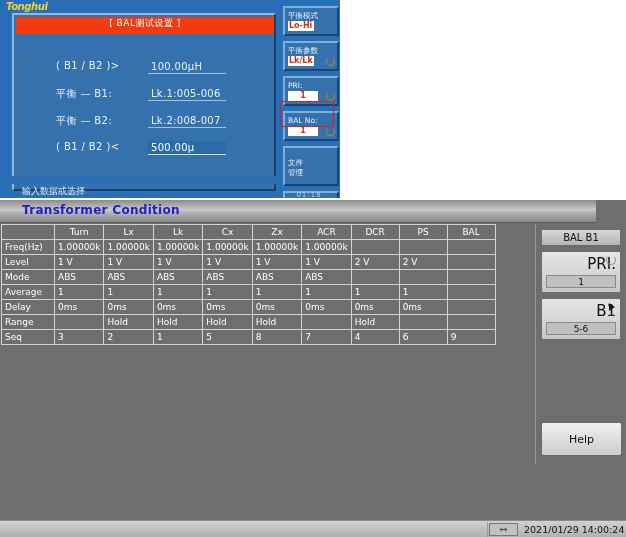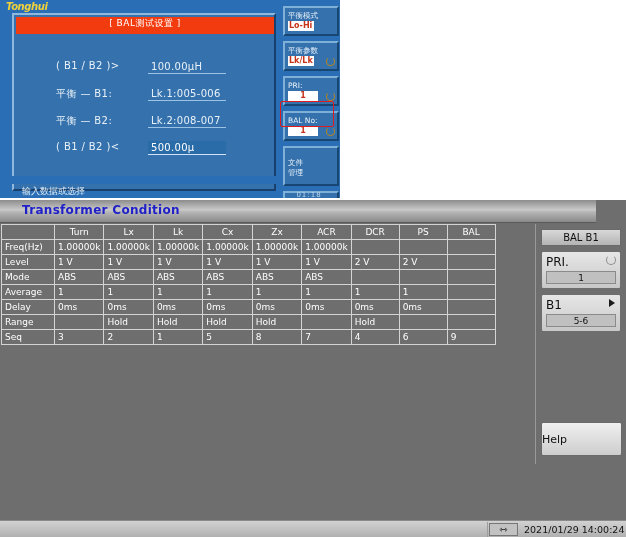--- a/index.html
+++ b/index.html
@@ -198,22 +198,22 @@
   }
   .side-group {
     position: relative;
     margin: 5px 5px 0 5px;
     background: linear-gradient(to bottom, #e6e6e6 0%, #c8c8c8 100%);
     border: 1px solid #6e6e6e;
     border-radius: 2px;
     padding: 3px 4px 4px 4px;
   }
   .side-group .sg-title {
-    font-size: 12px; color: #101010;
-    text-align: left; padding-bottom: 2px;
+    font-size: 15px; color: #101010;
+    text-align: right; padding-bottom: 2px;
     font-weight: normal;
   }
   .side-group .sg-val {
     background: #c0c0c0;
     border: 1px solid #8a8a8a;
     font-size: 9px; color: #101010;
     text-align: center;
     height: 13px; line-height: 12px;
   }
   .sg-refresh {
@@ -231,20 +231,21 @@
     border-bottom: 4px solid transparent;
   }
   #help-button {
     position: absolute; left: 5px; bottom: 8px;
     width: 81px; height: 34px;
     background: linear-gradient(to bottom, #f0f0f0 0%, #cdcdcd 100%);
     border: 1px solid #6a6a6a;
     border-radius: 2px;
     font-size: 11px;
     color: #111111;
+    text-align: center;
     line-height: 34px;
   }
 
   
   #sw-statusbar {
     position: absolute; left: 0; bottom: 0;
     width: 626px; height: 17px;
     background: linear-gradient(to bottom, #d2d2d2 0%, #b0b0b0 100%);
     border-top: 1px solid #8a8a8a;
   }

